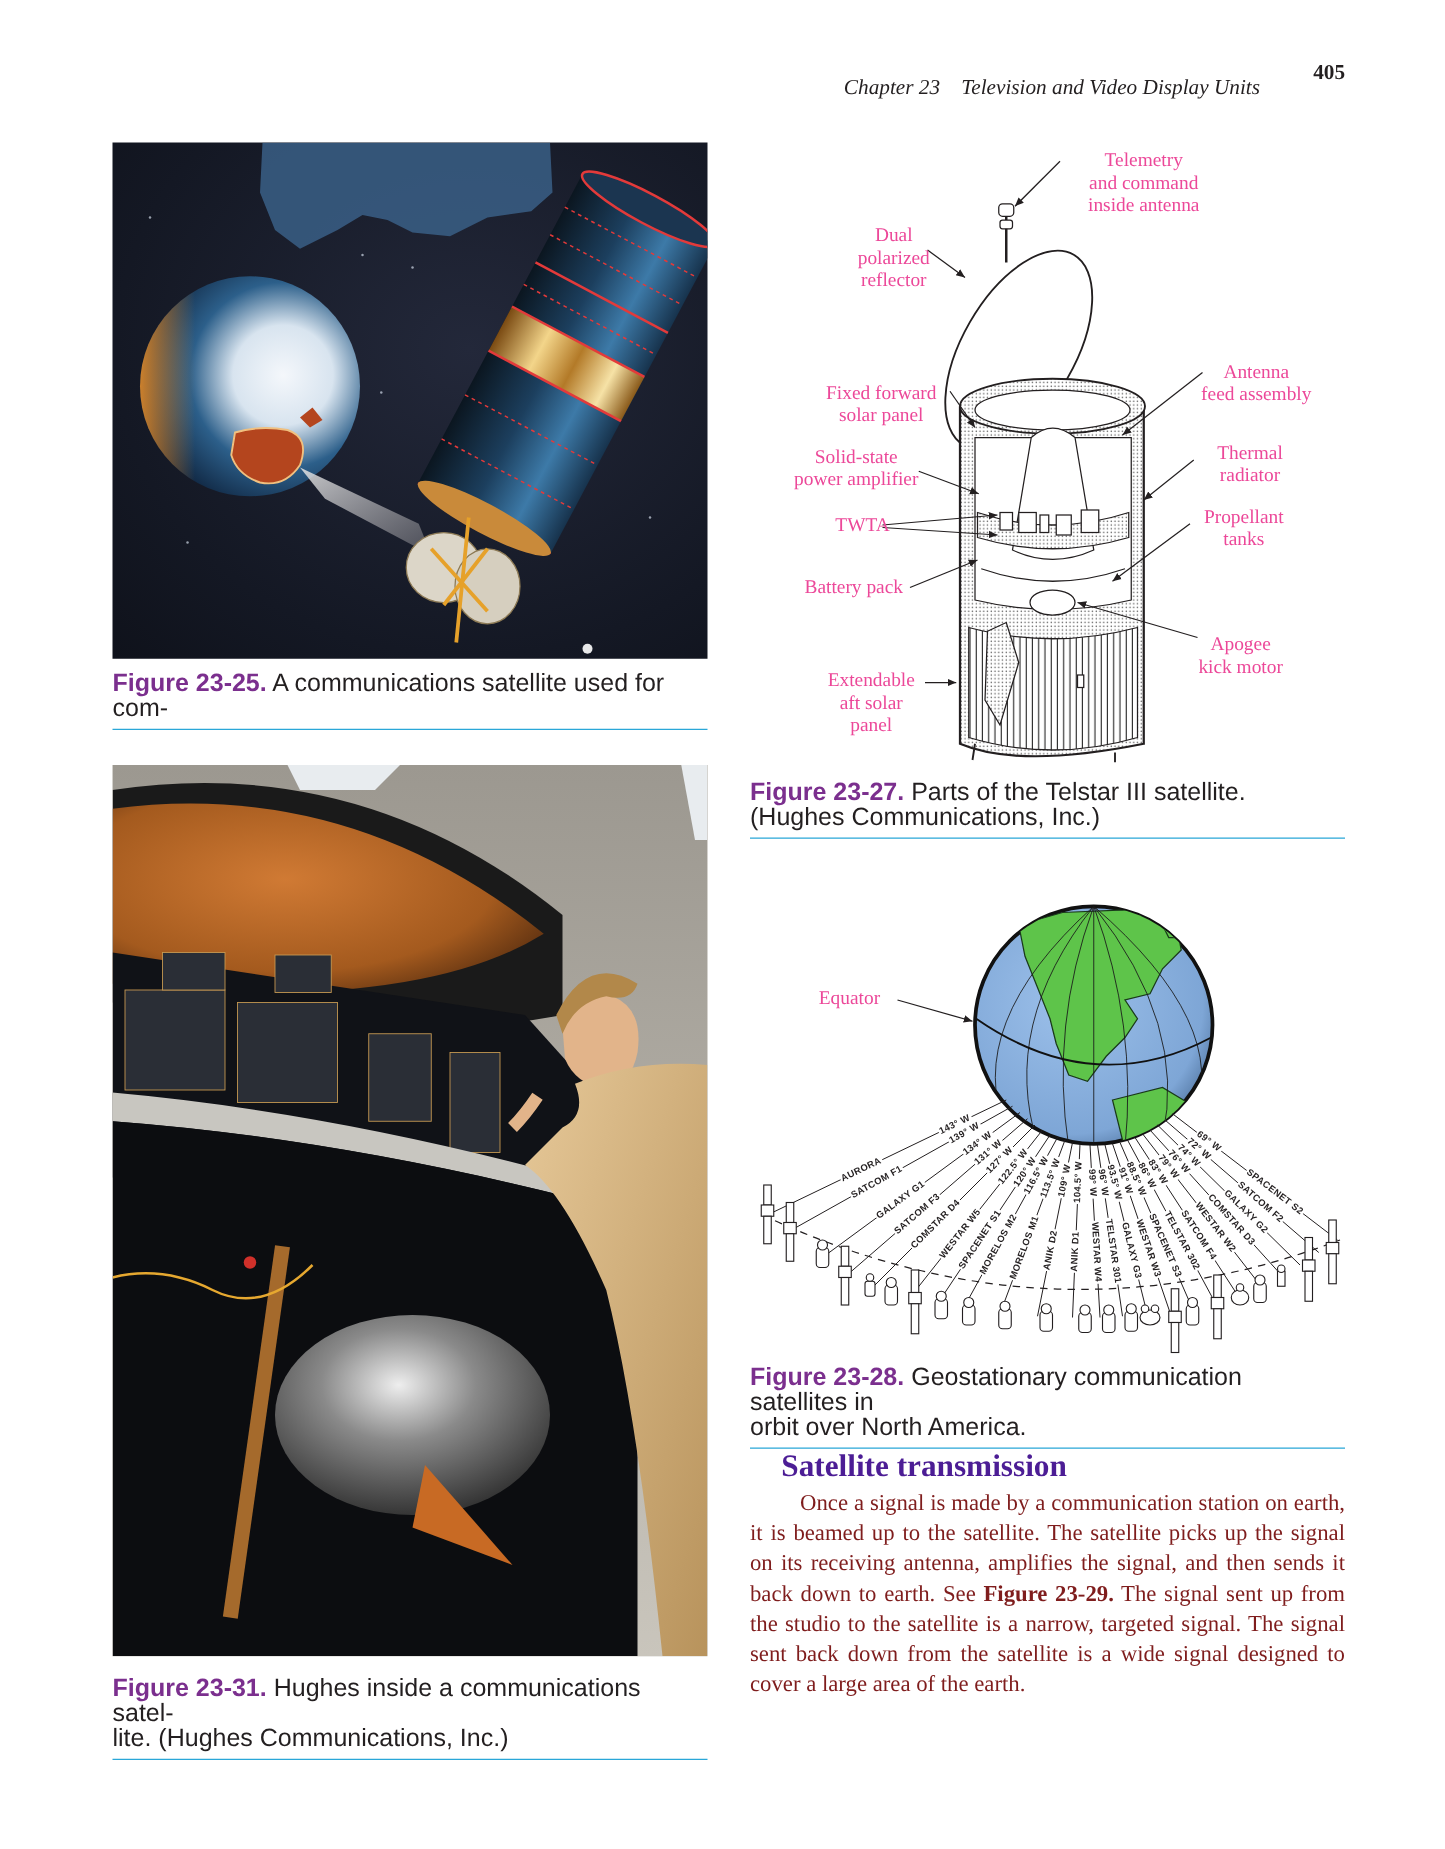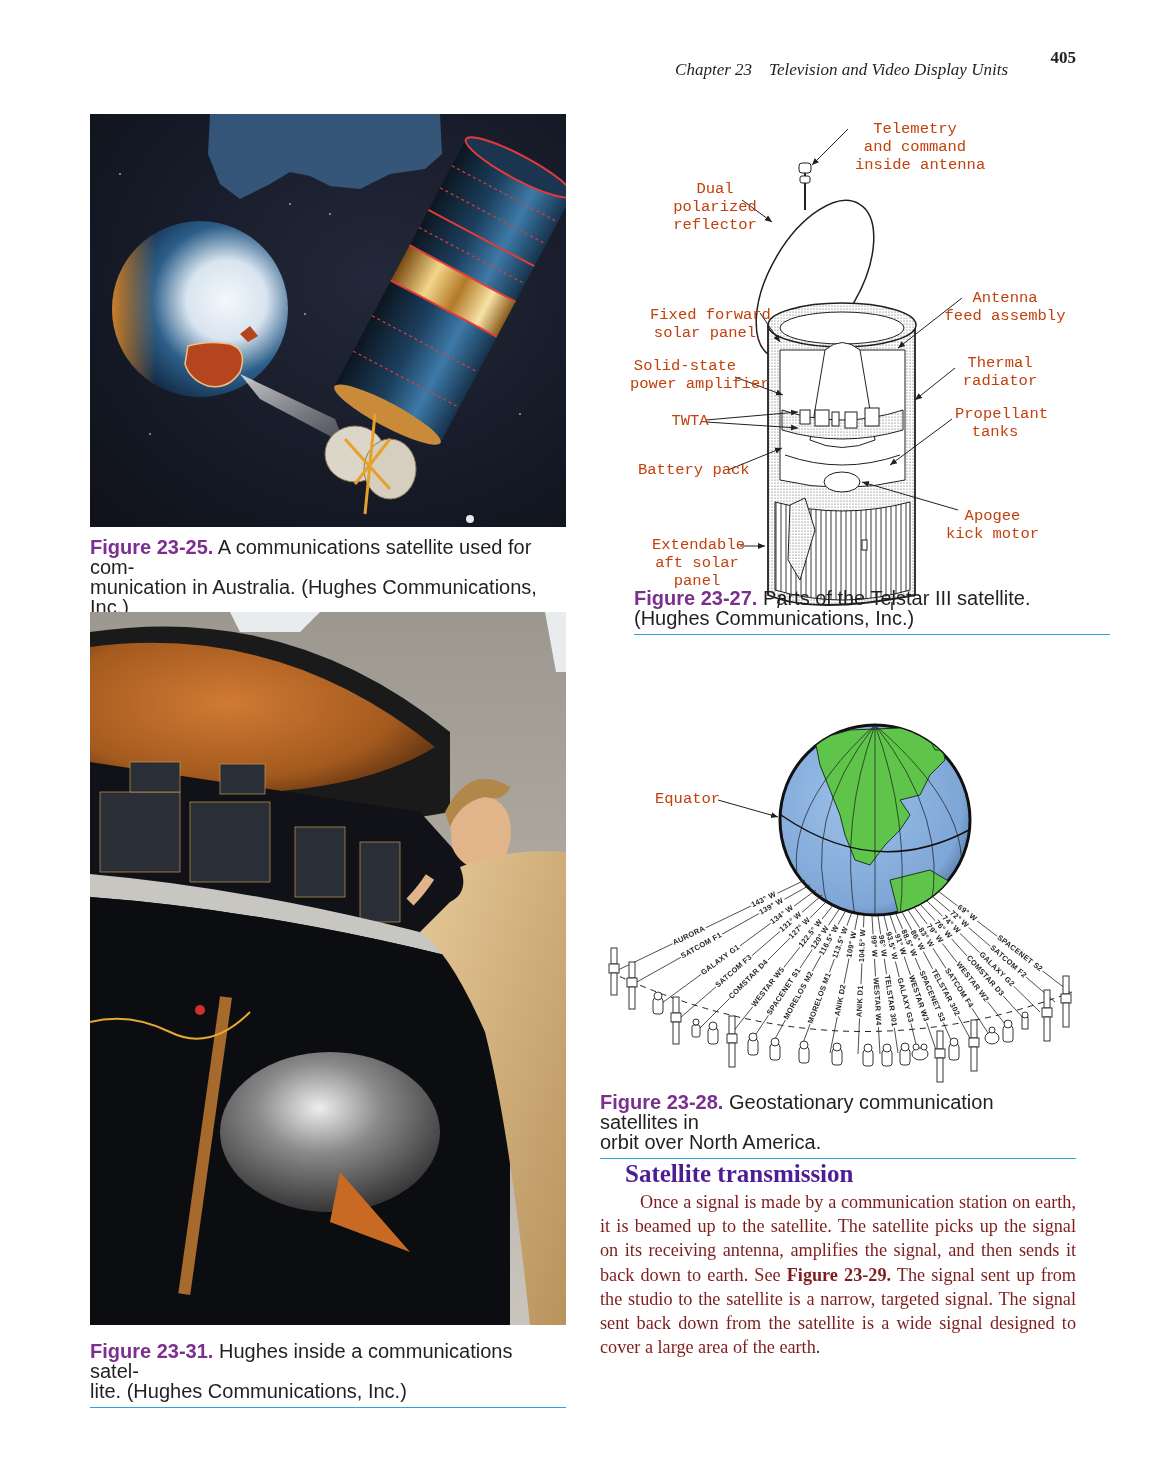--- a/index.html
+++ b/index.html
@@ -13,21 +13,21 @@
 
   
   .caption { font-family: "Liberation Sans", sans-serif; font-size: 20px; line-height: 20px; color: #231f20; border-bottom: 1.5px solid #2aa7d8; padding-bottom: 6px; }
   .caption .fig { color: #7b2f8e; font-weight: bold; }
 
   
   .photo1 { left: 90px; top: 114px; width: 476px; height: 413px; overflow: hidden; background: radial-gradient(ellipse at 60% 40%, #23283a 0%, #141824 70%, #0f121b 100%); }
   .photo2 { left: 90px; top: 612px; width: 476px; height: 713px; overflow: hidden; background: #b7b3ab; }
 
   
-  .dlabel { font-family: Liberation Mono, monospace; font-size: 15.5px; line-height: 18px; color: #c2410c; text-align: center; white-space: nowrap; }
+  .dlabel { font-family: Liberation Serif, serif; font-size: 15.5px; line-height: 18px; color: #ec4899; text-align: center; white-space: nowrap; }
 
   
   .section-title { left: 625px; top: 1160px; font-family: "Liberation Serif", serif; font-weight: bold; font-size: 25px; color: #4c1d95; }
   .body-text { left: 600px; top: 1190px; width: 476px; font-family: "Liberation Serif", serif; font-size: 18.2px; line-height: 24.2px; text-align: justify; color: #7f1d1d; }
   .body-text .indent { display: inline-block; width: 40px; }
   .body-text b { font-weight: bold; }
 
   .sat-label { font-family: "Liberation Sans", sans-serif; font-weight: bold; font-size: 7.5px; fill: #231f20; letter-spacing: 0.3px; }
 </style>
 </head>
@@ -116,21 +116,20 @@
     <g stroke="#e6a12a" stroke-width="3">
       <line x1="255" y1="325" x2="300" y2="375"></line>
       <line x1="300" y1="325" x2="265" y2="370"></line>
       <line x1="285" y1="300" x2="275" y2="400"></line>
     </g>
   </svg>
 </div>
 
 <div class="abs caption" style="left:90px; top:537px; width:476px;">
   <span class="fig">Figure 23-25.</span><span> A communications satellite used for com-</span><br>
-  <span>munication in Australia. (Hughes Communications, Inc.)</span>
 </div>
 
 <div class="abs photo2" title="Technician inspecting the electronics inside a communications satellite">
   <svg width="476" height="713" viewBox="0 0 476 713">
     <defs>
       <linearGradient id="wallG" x1="0" y1="0" x2="0" y2="1">
         <stop offset="0%" stop-color="#9c9890"></stop>
         <stop offset="100%" stop-color="#c9c5bc"></stop>
       </linearGradient>
       <radialGradient id="copperG" cx="40%" cy="40%" r="70%">
@@ -292,21 +291,21 @@
     <div>Apogee</div>
     <div>kick motor</div>
   </div>
   <div class="abs dlabel" style="left:52px; top:426px; width:90px;">
     <div>Extendable</div>
     <div>aft solar</div>
     <div>panel</div>
   </div>
 </div>
 
-<div class="abs caption" style="left:600px; top:588px; width:476px;margin-left:34px;">
+<div class="abs caption" style="left:600px; top:624px; width:476px;">
   <span class="fig">Figure 23-27.</span><span> Parts of the Telstar III satellite.</span><br>
   <span>(Hughes Communications, Inc.)</span>
 </div>
 
 <div class="abs" style="left:600px; top:720px; width:476px; height:365px;">
   <svg class="abs" style="left:0; top:0;" width="476" height="365" viewBox="0 0 476 365">
     <defs>
       <marker id="arr2" markerWidth="8" markerHeight="8" refX="7" refY="4" orient="auto">
         <path d="M0,1 L7,4 L0,7 Z" fill="#231f20"></path>
       </marker>

